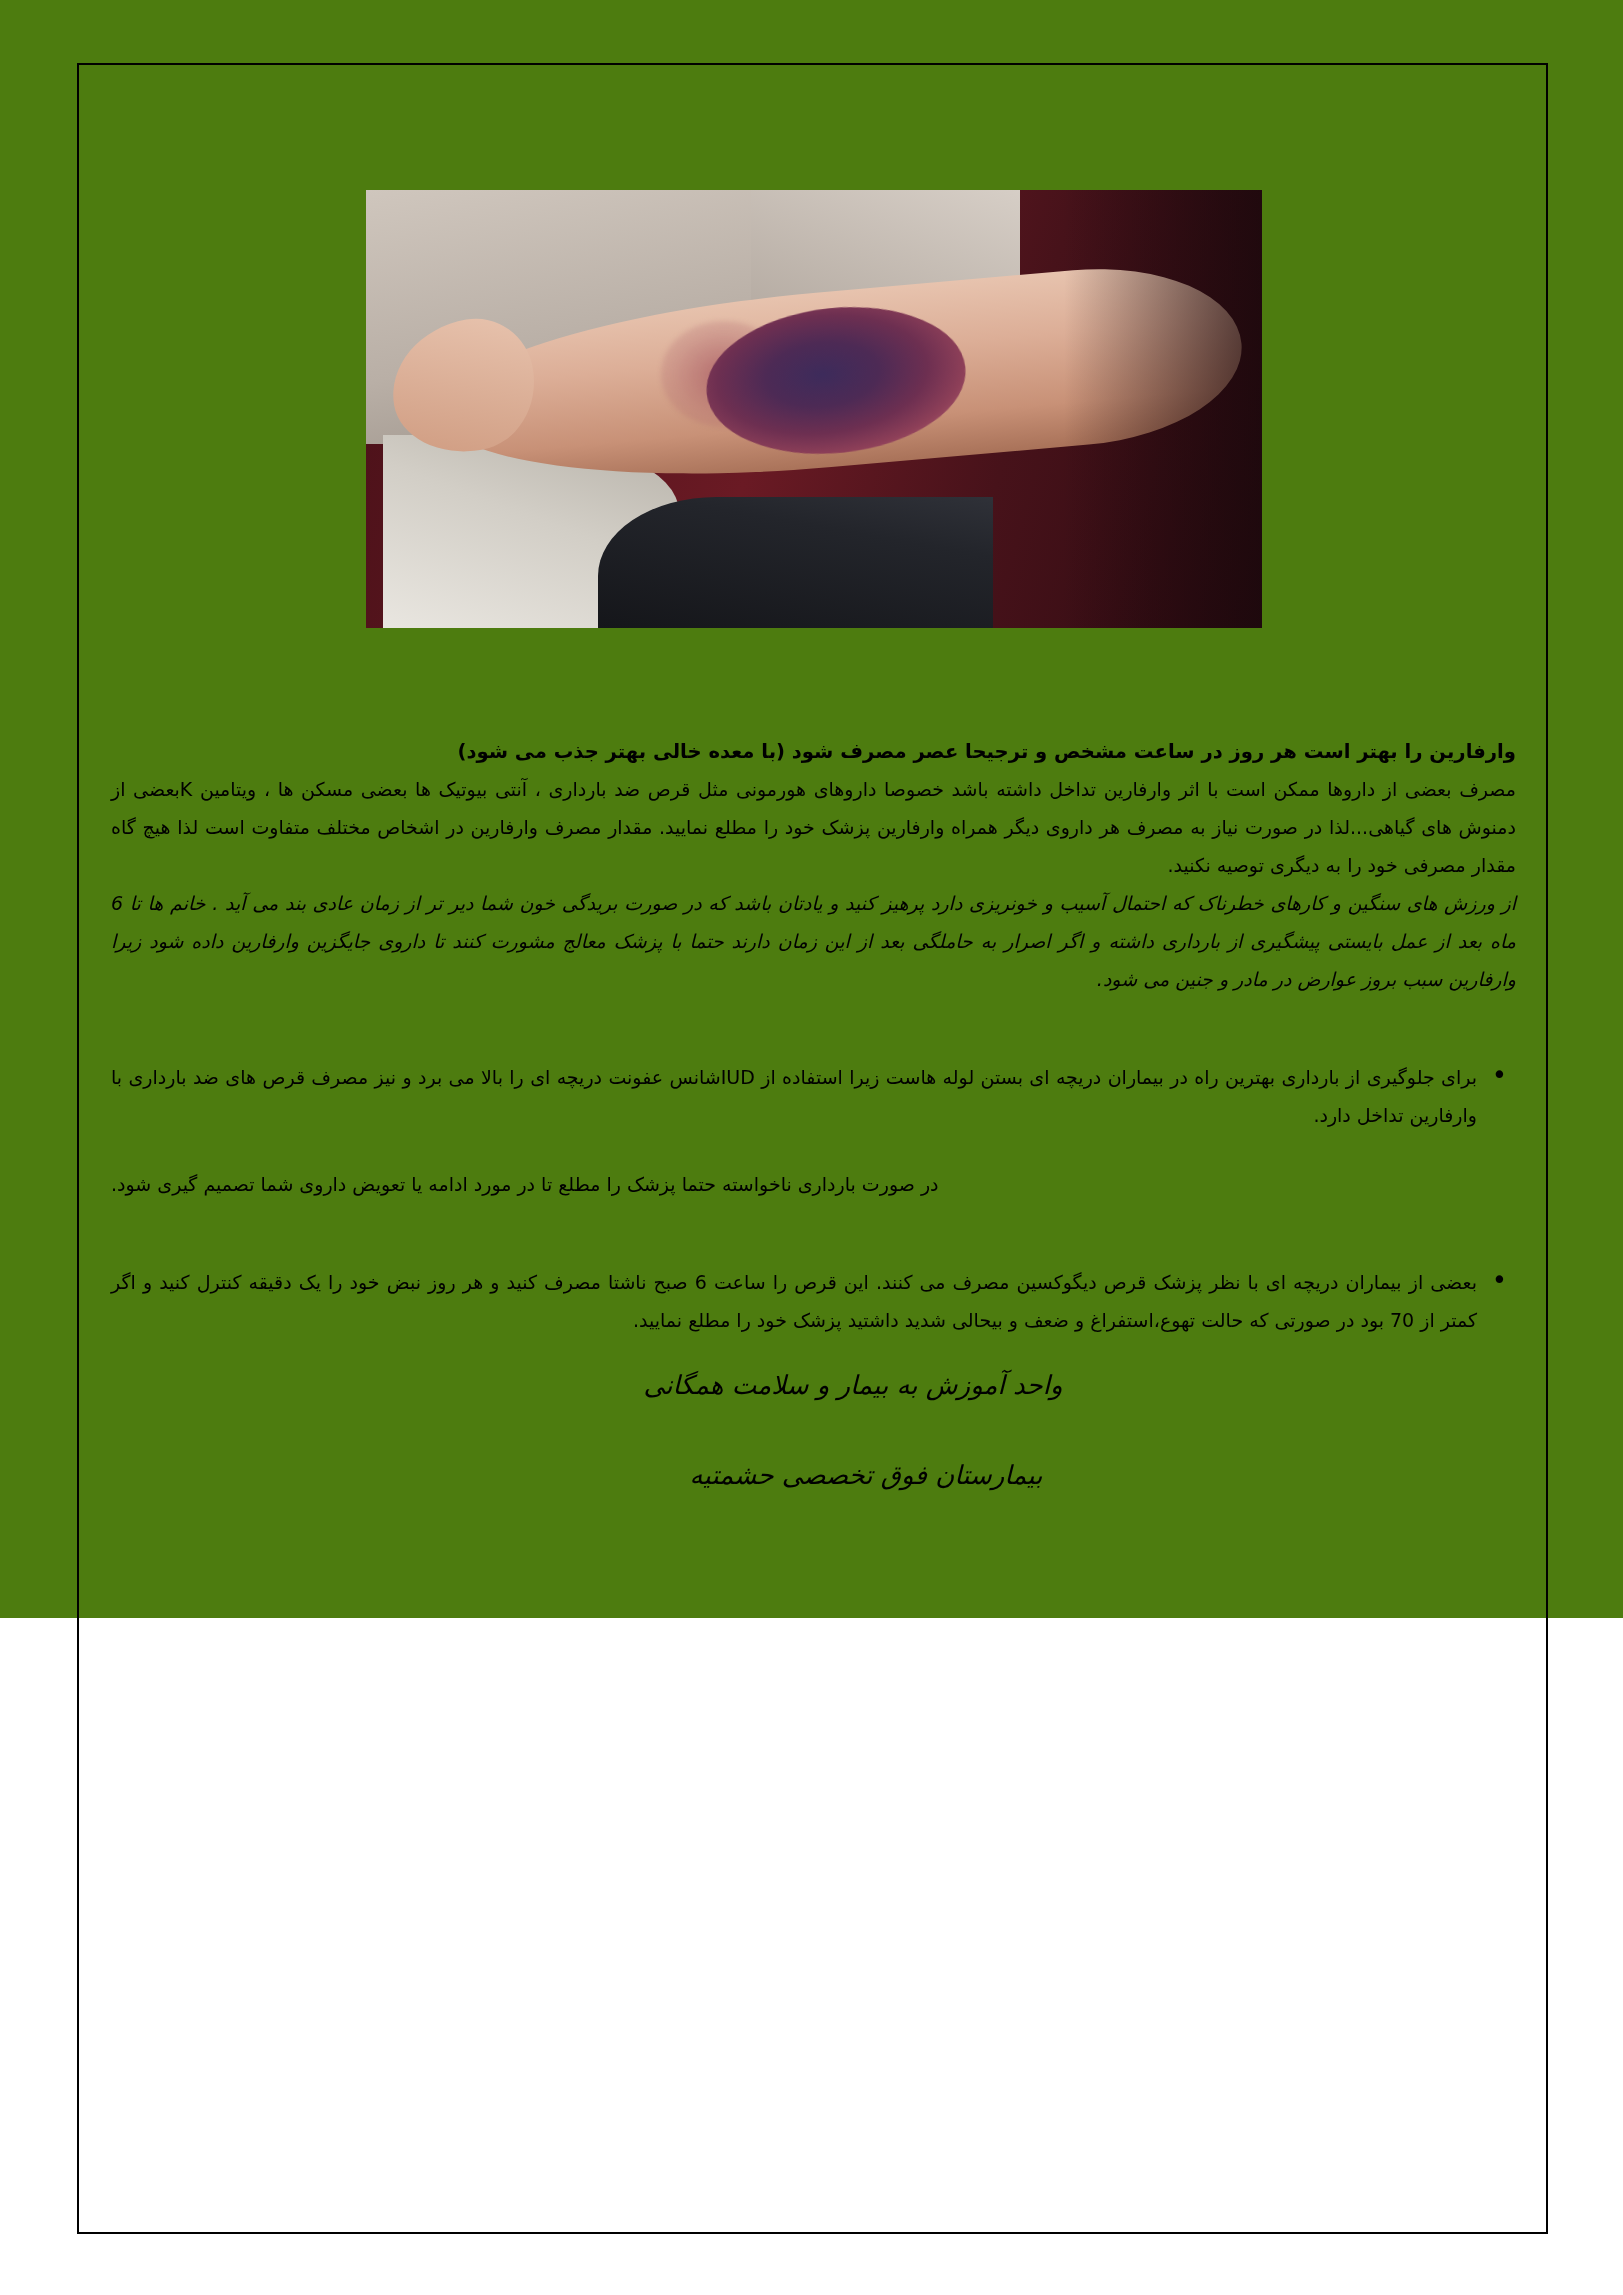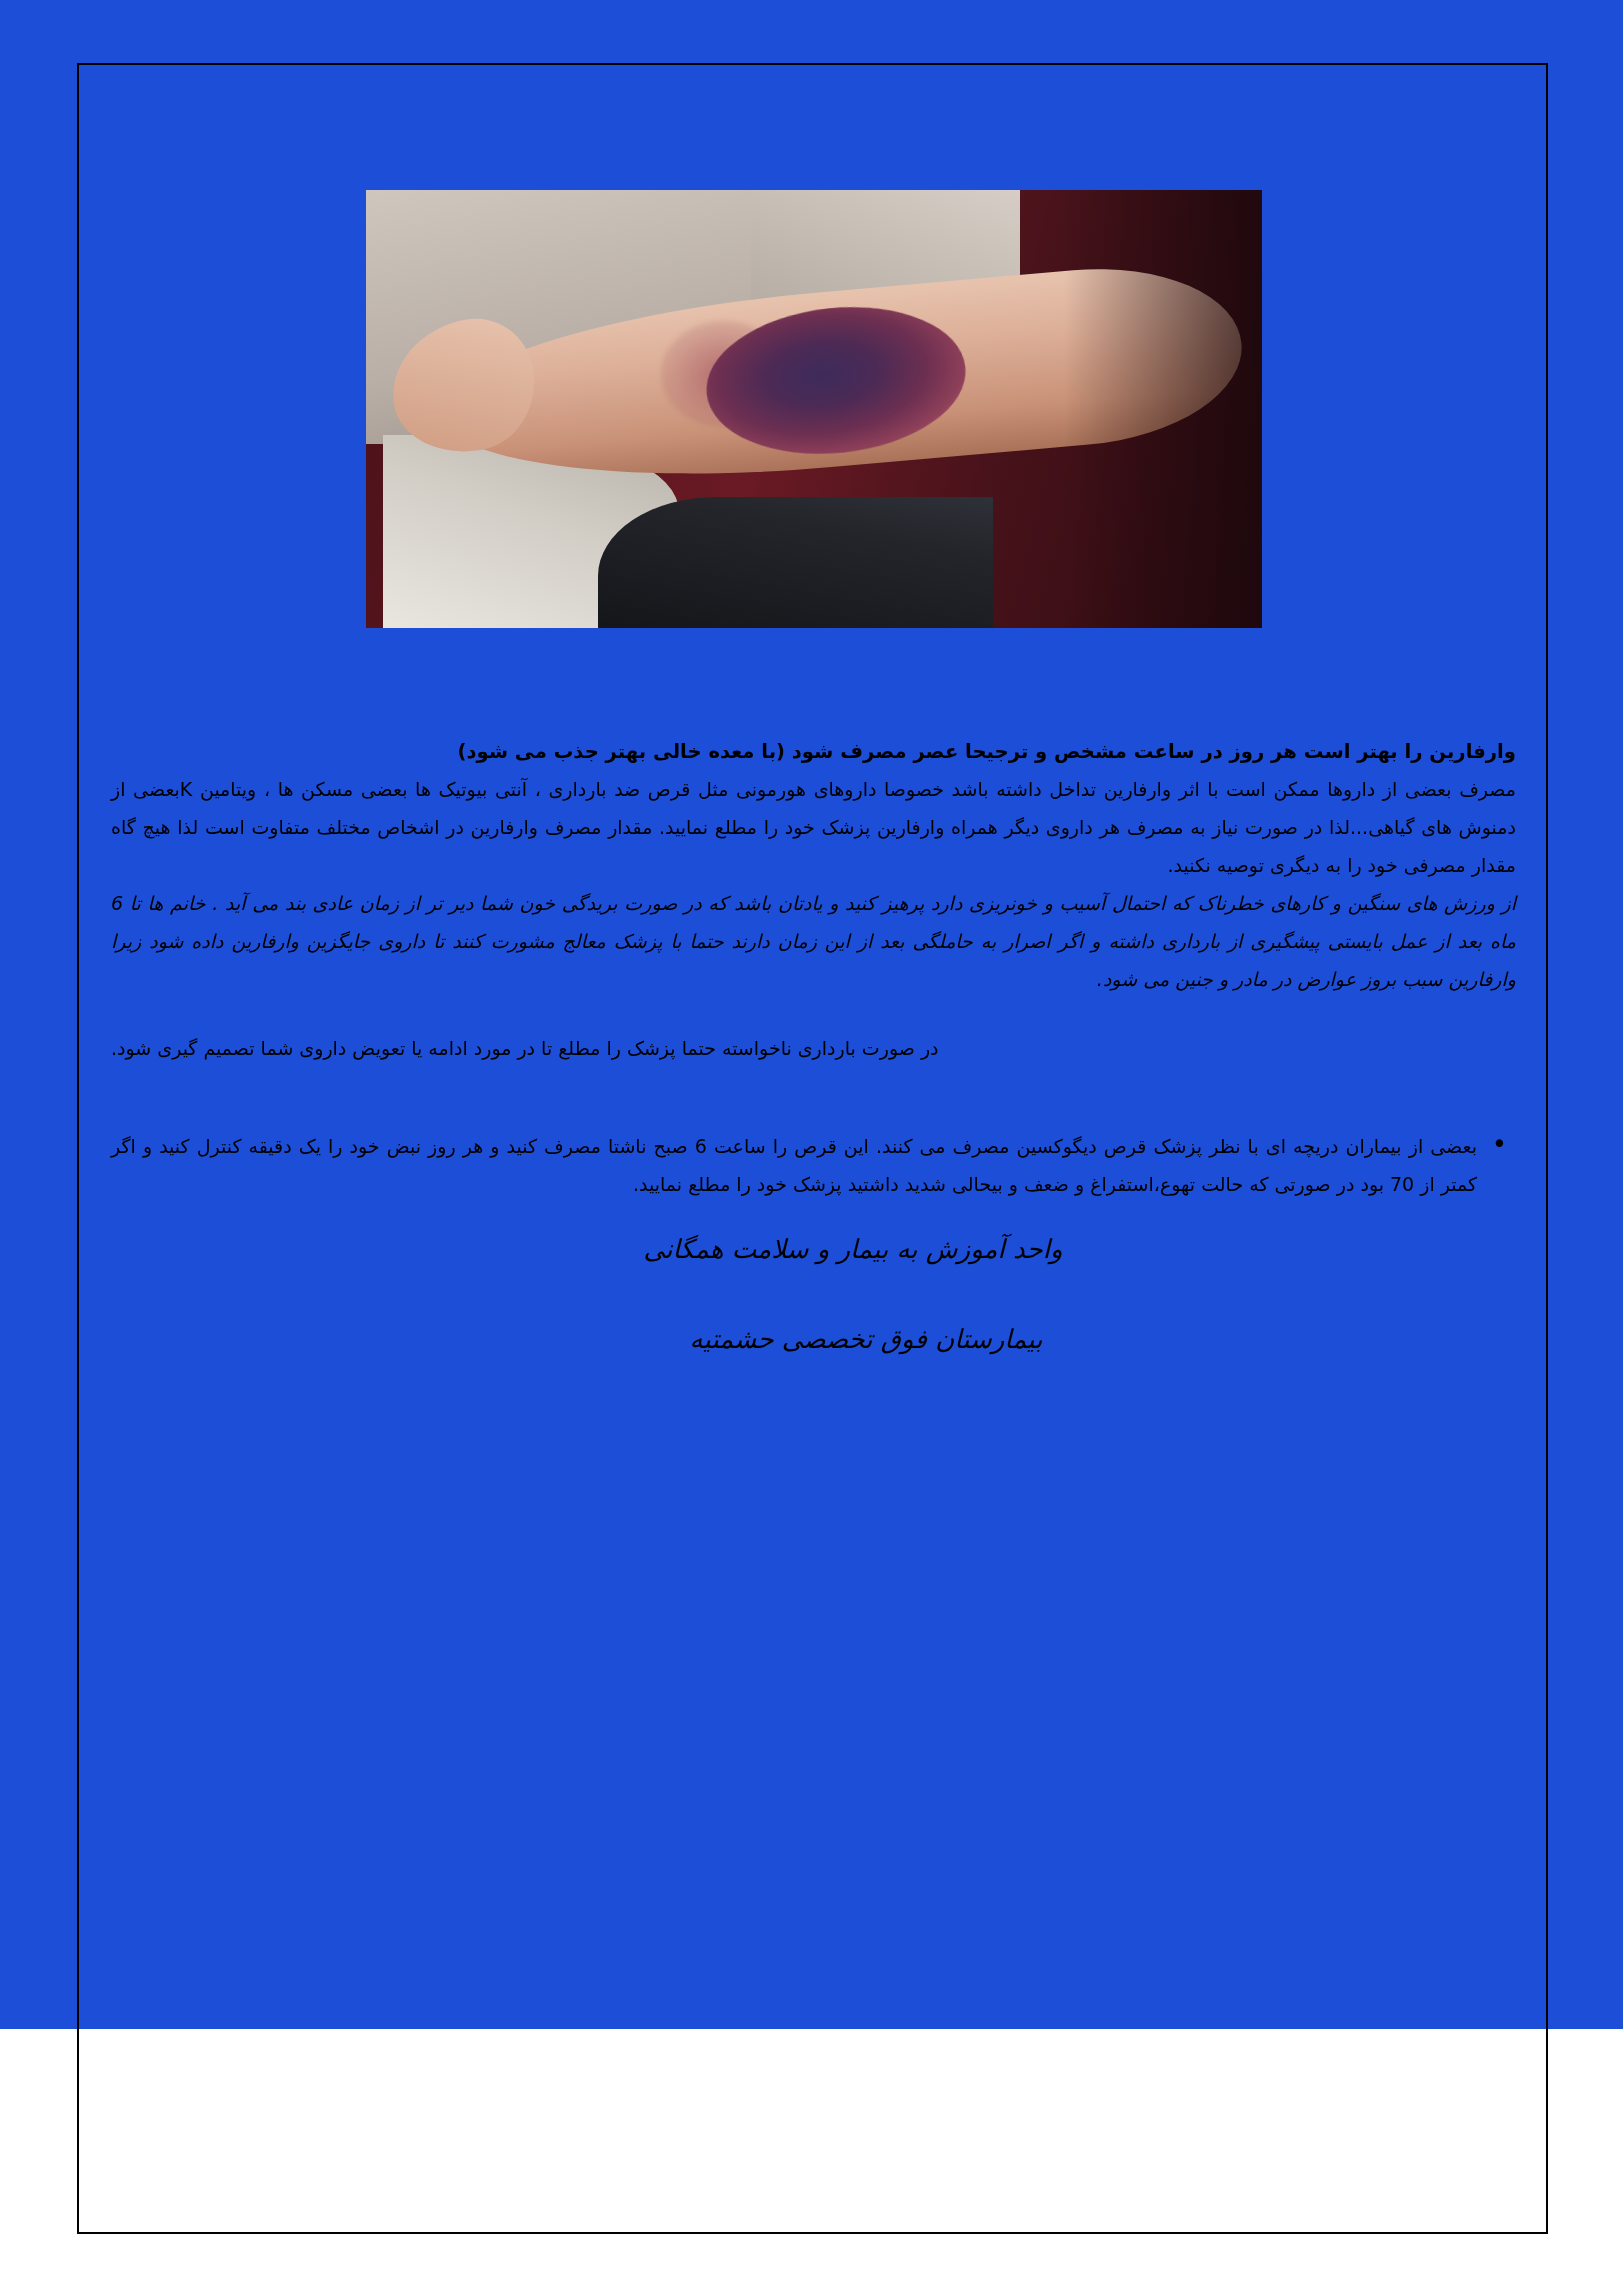--- a/index.html
+++ b/index.html
@@ -10,22 +10,22 @@
   body {
     width: 1623px;
     height: 2295px;
     font-family: "DejaVu Sans", "Liberation Sans", sans-serif;
     position: relative;
   }
   .page {
     position: absolute;
     left: 0; top: 0;
     width: 1623px;
-    height: 2029px;
-    background: #1d4ed8;
+    height: 1618px;
+    background: #4d7c0f;
     box-sizing: border-box;
   }
   
   .page-border {
     position: absolute;
     left: 77px;
     top: 63px;
     width: 1471px;
     height: 2171px;
     border: 2.6px solid #000000;
@@ -234,20 +234,23 @@
         <div class="fig-bruise"></div>
         <div class="fig-shadow"></div>
       </div>
     </div>
 
     <div class="bold-line b1">وارفارین را بهتر است هر روز در ساعت مشخص و ترجیحا عصر مصرف شود (با معده خالی بهتر جذب می شود)</div>
 
     <p class="body p2">مصرف بعضی از داروها ممکن است با اثر وارفارین تداخل داشته باشد خصوصا داروهای هورمونی مثل قرص ضد بارداری ، آنتی بیوتیک ها بعضی مسکن ها ، ویتامین  Kبعضی از دمنوش های گیاهی...لذا در صورت نیاز به مصرف هر داروی دیگر همراه وارفارین پزشک خود را مطلع نمایید. مقدار مصرف وارفارین در اشخاص مختلف متفاوت است لذا هیچ گاه مقدار مصرفی خود را به دیگری توصیه نکنید.</p>
     <p class="body p3">از ورزش های سنگین و کارهای خطرناک که احتمال آسیب و خونریزی دارد پرهیز کنید و یادتان باشد که در صورت بریدگی خون شما دیر تر از زمان عادی بند می آید . خانم ها تا 6 ماه بعد از عمل بایستی پیشگیری از بارداری داشته و اگر اصرار به حاملگی بعد از این زمان دارند حتما با پزشک معالج مشورت کنند تا داروی جایگزین وارفارین داده شود زیرا وارفارین سبب بروز عوارض در مادر و جنین می شود.</p>
 
+    <ul class="bullets">
+      <li>برای جلوگیری  از بارداری بهترین راه در بیماران دریچه ای بستن لوله هاست زیرا استفاده از  IUDشانس عفونت دریچه ای را بالا می برد و نیز مصرف قرص های ضد بارداری با وارفارین تداخل دارد.</li>
+    </ul>
     <div class="sub-note">در صورت بارداری ناخواسته حتما پزشک را مطلع تا در مورد ادامه یا تعویض داروی شما تصمیم گیری شود.</div>
     <ul class="bullets li-gap">
       <li>بعضی از بیماران دریچه ای با نظر پزشک قرص دیگوکسین مصرف می کنند. این قرص را ساعت 6 صبح ناشتا مصرف کنید و هر روز نبض خود را یک دقیقه کنترل کنید و اگر کمتر از 70 بود در صورتی که حالت تهوع،استفراغ و ضعف و بیحالی شدید داشتید پزشک خود را مطلع نمایید.</li>
     </ul>
 
     <div class="signature-block">
       <div class="sig-line sig-1">واحد آموزش به بیمار و سلامت همگانی</div>
       <div class="sig-line sig-2">بیمارستان فوق تخصصی حشمتیه</div>
     </div>
 

